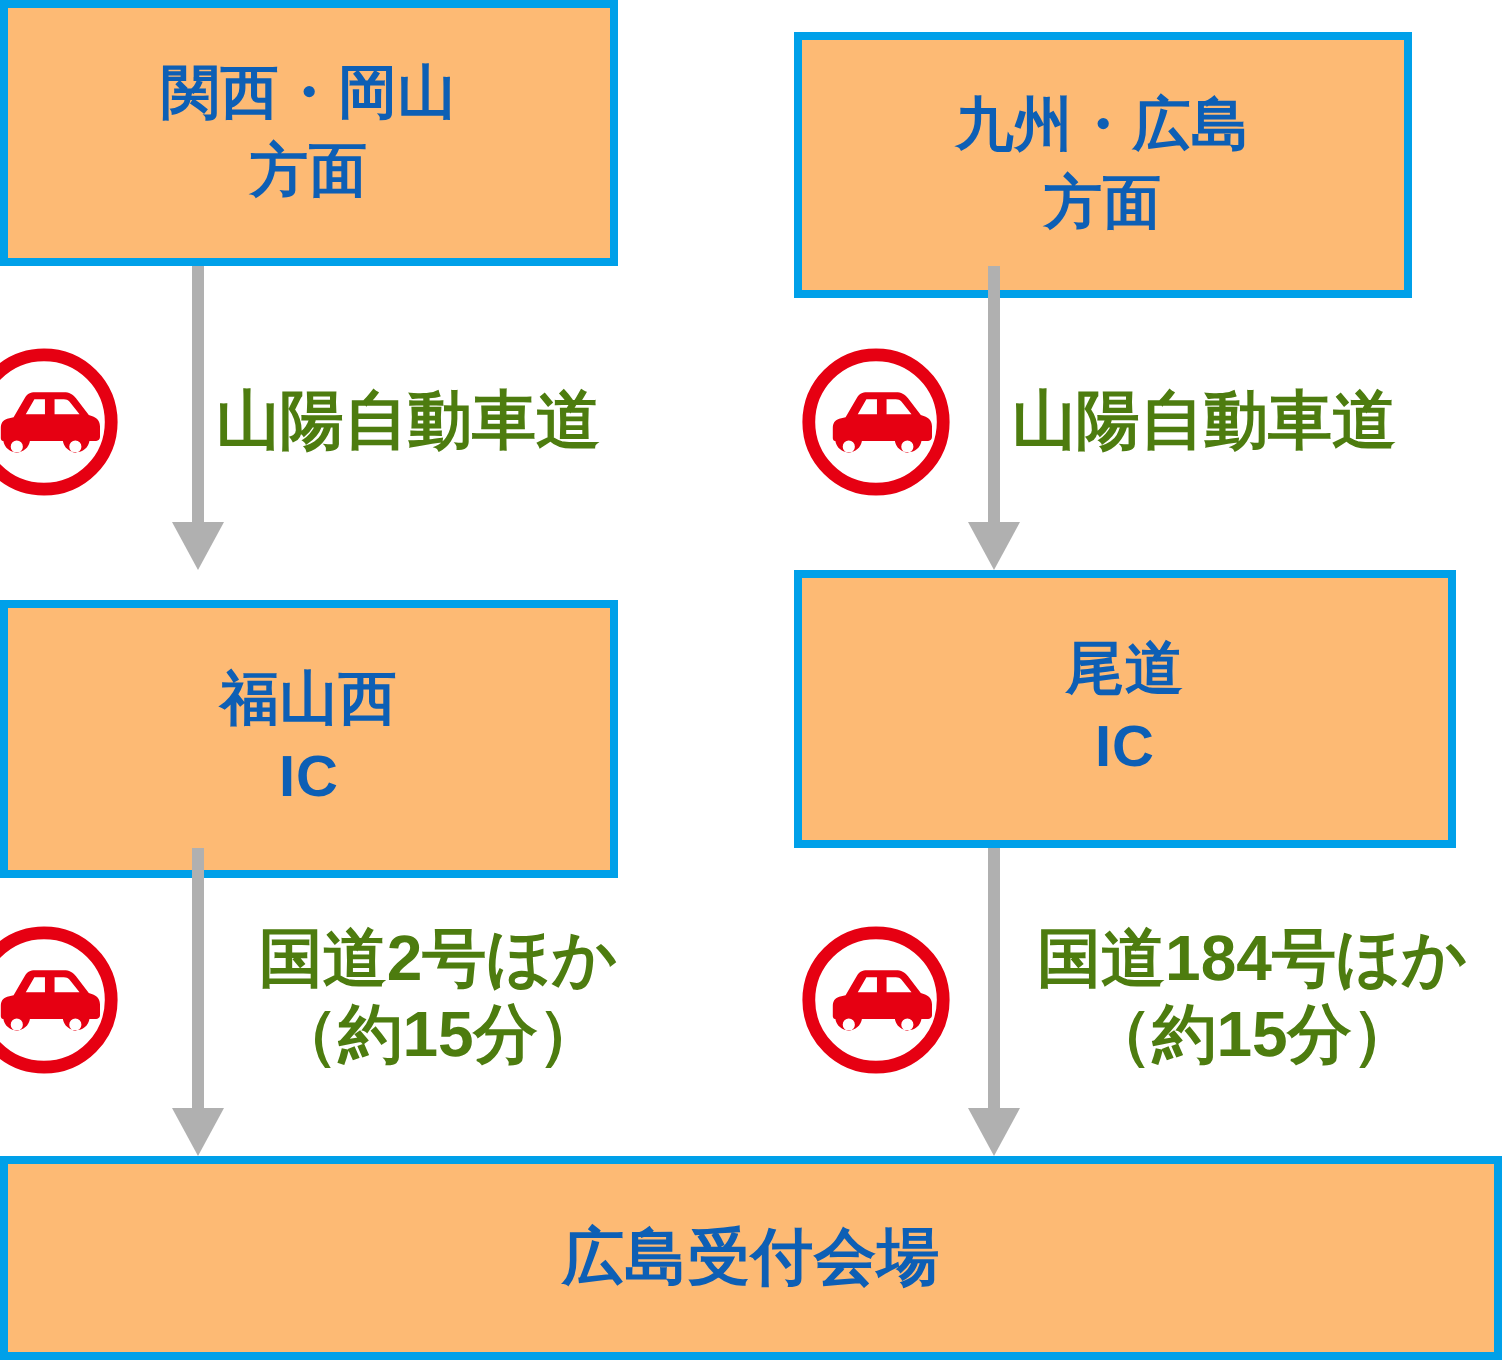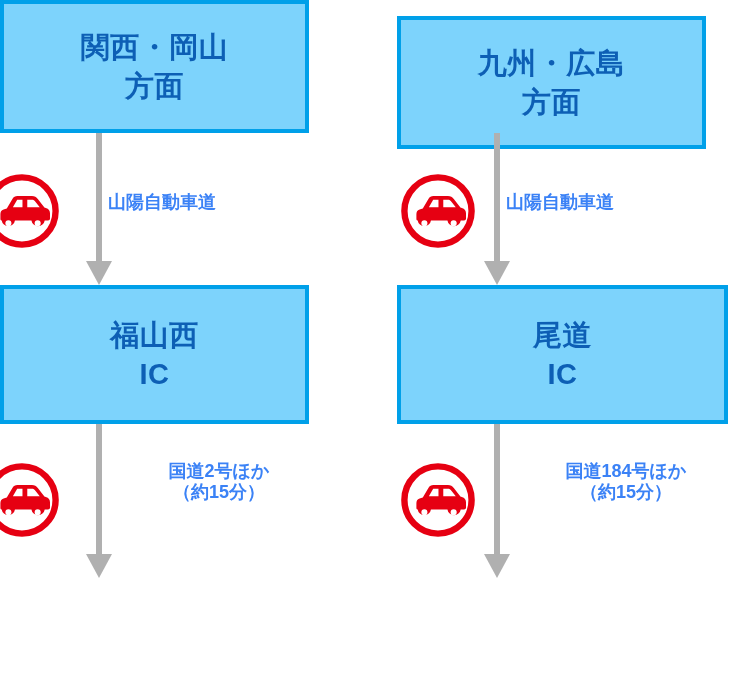--- a/index.html
+++ b/index.html
@@ -21,42 +21,42 @@
     left: 0;
     top: 0;
     width: 751px;
     height: 680px;
   }
 
   
   .node-box {
     position: absolute;
     box-sizing: border-box;
-    background: #7dd3fc;
+    background: #fdba74;
     border: 4px solid #00a0e9;
     display: flex;
     align-items: center;
     justify-content: center;
     text-align: center;
   }
   .node-label {
     color: #0d5fb5;
     font-weight: bold;
     font-size: 29px;
     line-height: 1.32;
     letter-spacing: 0.5px;
     white-space: pre-line;
   }
   .node-label.wide {
     font-size: 31px;
   }
 
   .box-origin-left  { left: 0px;   top: 0px;   width: 309px; height: 133px; }
   .box-origin-right { left: 397px; top: 16px;   width: 309px; height: 133px; }
-  .box-ic-left      { left: 0px;   top: 285px; width: 309px; height: 139px; }
+  .box-ic-left      { left: 0px;   top: 300px; width: 309px; height: 139px; }
   .box-ic-right     { left: 397px; top: 285px; width: 331px; height: 139px; }
   .box-venue        { left: 0px;   top: 578px; width: 751px; height: 102px; }
 
   
   .arrow {
     position: absolute;
     width: 26px;
   }
   .arrow .shaft {
     position: absolute;
@@ -94,23 +94,23 @@
   .car-icon svg { display: block; width: 80px; height: 80px; }
 
   .car-a { left: -18px; top: 171px; }
   .car-b { left: 398px; top: 171px; }
   .car-c { left: -18px; top: 460px; }
   .car-d { left: 398px; top: 460px; }
 
   
   .route-label {
     position: absolute;
-    color: #3b82f6;
+    color: #4d7c0f;
     font-weight: bold;
-    font-size: 18px;
+    font-size: 32px;
     line-height: 1.18;
     white-space: pre-line;
     text-align: center;
   }
   .route-a { left: 108px; top: 192px; }
   .route-b { left: 506px; top: 192px; }
   .route-c { left: 112px; top: 461px; width: 214px; }
   .route-d { left: 506px; top: 461px; width: 240px; }
 </style>
 </head>
@@ -182,14 +182,17 @@
       <circle cx="50" cy="50" r="42" fill="none" stroke="#e60012" stroke-width="8"></circle>
       <path fill="#e60012" d="M23 54c0-3 1-5 4-6l4-1 7-12c1.6-2.6 3.4-3.6 6.4-3.6h18c3.4 0 5.4 1.2 7.6 3.8l8 10.4 1.8 .6c3.6 1.2 5.2 3.4 5.2 6.6v6.6c0 1.4-1 2.4-2.4 2.4h-4.2a8.4 8.4 0 0 1-16.6 0H41.2a8.4 8.4 0 0 1-16.6 0h-.2c-1 0-1.4-.8-1.4-1.8zm21-18.2-5.4 9.4h12V35.8zm12.6 0v9.4h15.6l-6.2-7.8c-1.2-1.2-2-1.6-3.6-1.6zM33 61.6a3.8 3.8 0 1 0 0 7.6 3.8 3.8 0 0 0 0-7.6m36.6 0a3.8 3.8 0 1 0 0 7.6 3.8 3.8 0 0 0 0-7.6"></path>
     </svg>
   </div>
 
   <div class="route-label route-c">国道2号ほか
 （約15分）</div>
   <div class="route-label route-d">国道184号ほか
 （約15分）</div>
 
+  <div class="node-box box-venue">
+    <span class="node-label wide">広島受付会場</span>
+  </div>
 
 </div>
 
 </body></html>

